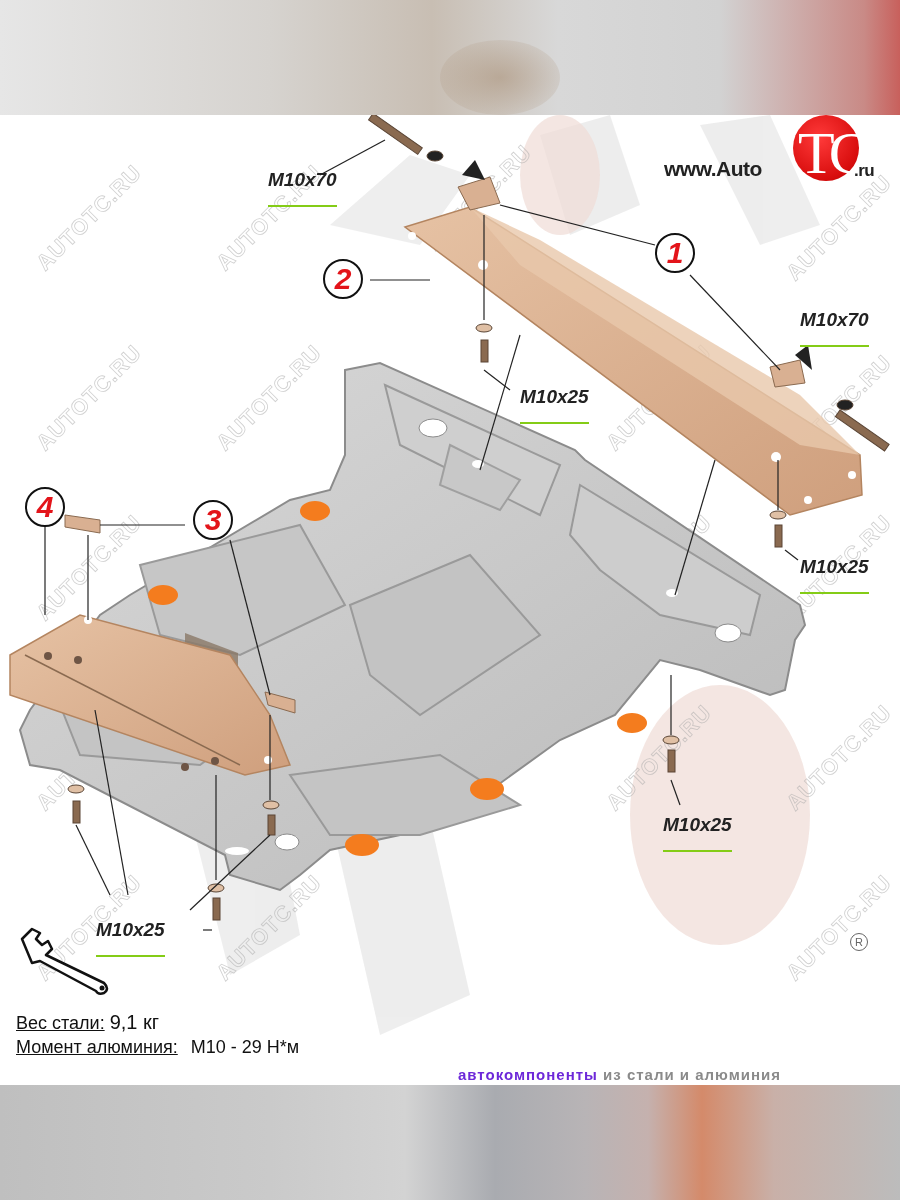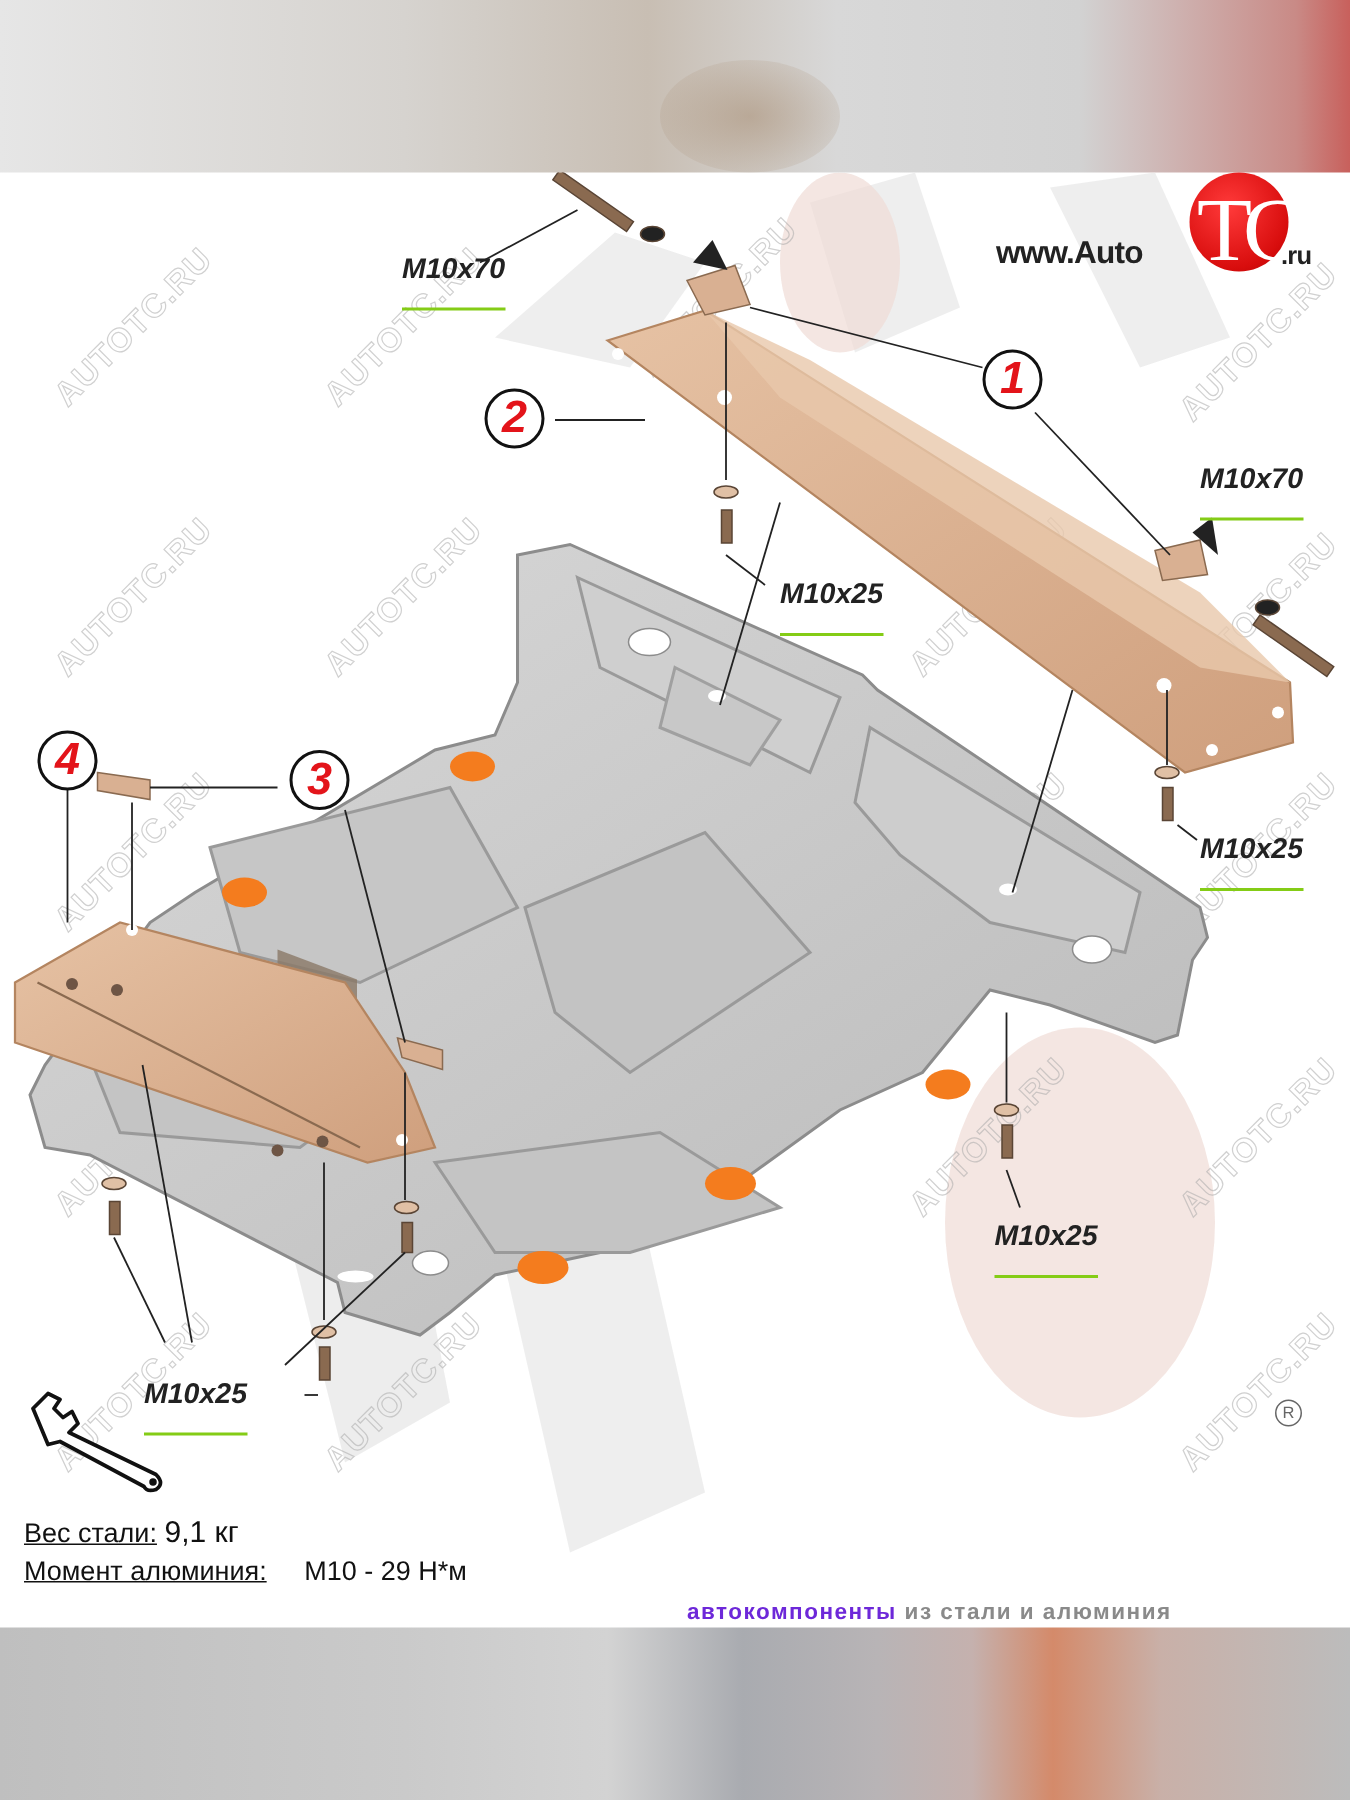--- a/index.html
+++ b/index.html
@@ -208,21 +208,21 @@
     <path d="M4,14 L14,4 L22,8 L18,14 L24,20 L30,16 L34,24 L28,30 L86,58 Q92,64 86,68 Q80,70 78,66 L22,36 L14,38 Z" fill="#fff" stroke="#111" stroke-width="2.5" stroke-linejoin="round"></path>
     <circle cx="84" cy="63" r="2.5" fill="#111"></circle>
   </svg>
 
   <div class="info" style="top:896px;">
     <span class="k">Вес стали:</span>
     <span style="font-size:20px;">9,1 кг</span>
   </div>
   <div class="info" style="top:922px;">
     <span class="k">Момент алюминия:</span>
-    <span style="margin-left:20px;">M10 - 29 Н*м</span>
+    <span style="margin-left:8px;">M10 - 29 Н*м</span>
   </div>
 
   <div class="reg">R</div>
   <div class="tagline">
     <span class="accent">автокомпоненты</span>
     <span>из стали и алюминия</span>
   </div>
 </div>
 
 </body></html>

